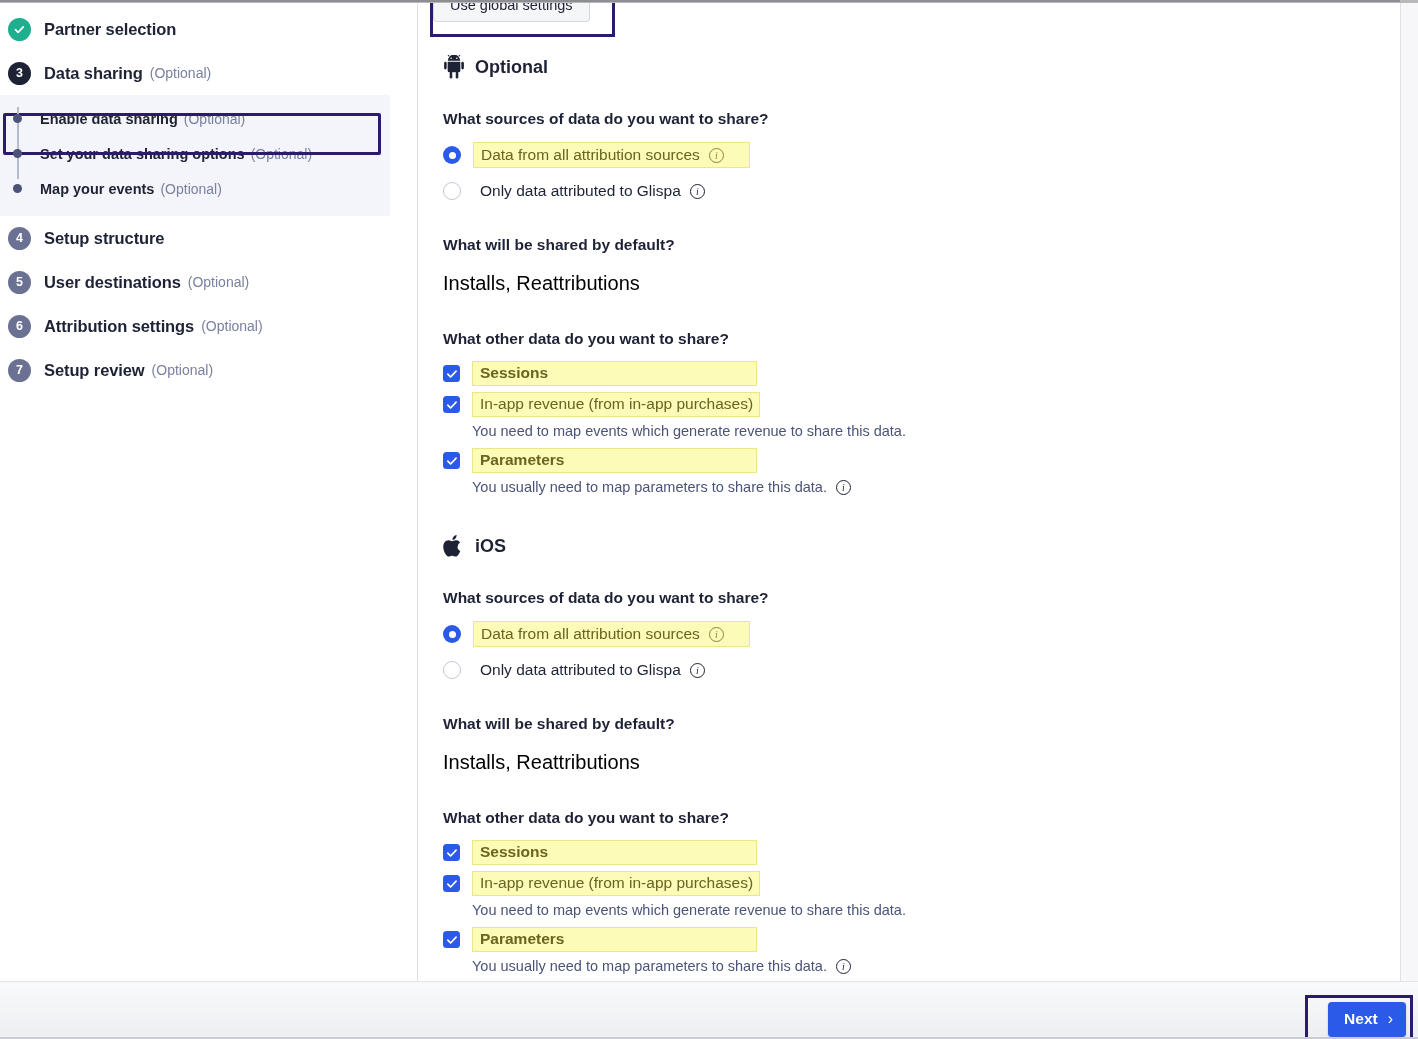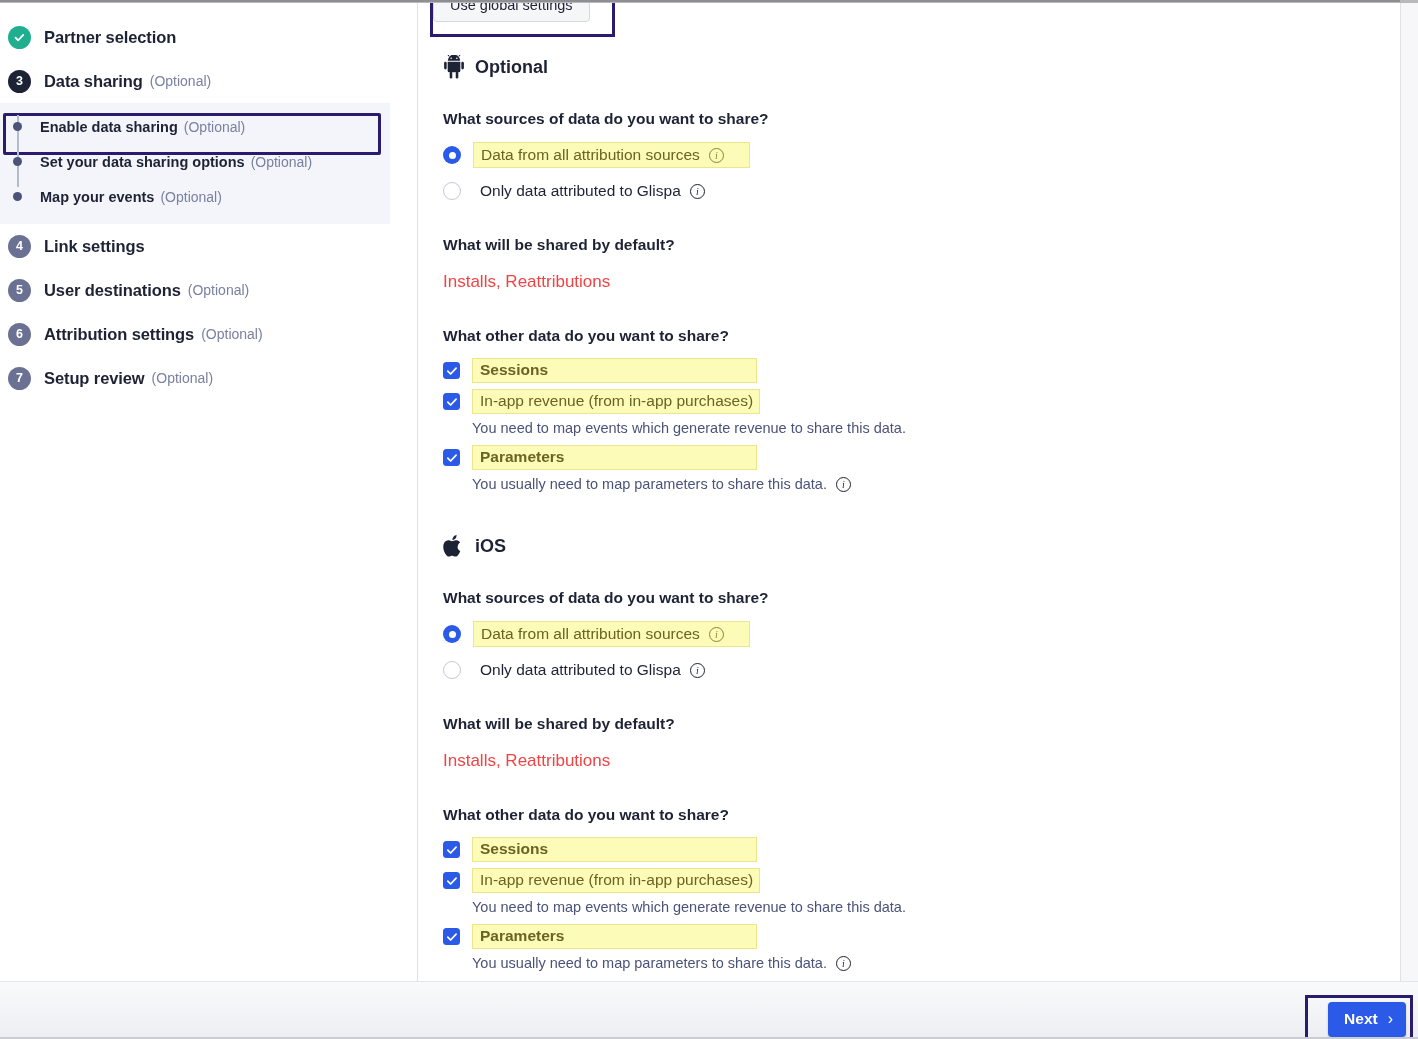--- a/index.html
+++ b/index.html
@@ -24,21 +24,21 @@
     position: absolute; top: 0; left: 0; width: 1400px; height: 2px;
     background: #8e8e92;
   }
 
   
   .sidebar {
     position: absolute; top: 3px; left: 0;
     width: 418px; height: 978px;
     background: #ffffff;
     border-right: 1px solid #dfe1e6;
-    padding-top: 12px;
+    padding-top: 4px;
   }
 
   .step {
     display: flex; align-items: center;
     height: 44px;
     padding-left: 8px;
     position: relative;
   }
   .step-badge {
     width: 23px; height: 23px; border-radius: 50%;
@@ -167,21 +167,21 @@
   .radio-txt { font-size: 15.5px; color: #1e2235; }
   .radio-txt.hl {
     background: #fdfbb8; color: #6a6420;
     padding: 3px 6px 3px 7px;
     border: 1px solid #ece68a;
     min-width: 277px;
     display: inline-block;
   }
   .radio-txt.plain { padding: 3px 6px 3px 7px; }
 
-  .body-txt { font-size: 17px; color: #ef4444; }
+  .body-txt { font-size: 20px; color: #000000; }
 
   .cb-row { display: flex; align-items: center; }
   .cb {
     width: 17px; height: 17px; border-radius: 3.5px;
     background: #2b59e8;
     flex: 0 0 17px; margin-right: 12px;
     display: flex; align-items: center; justify-content: center;
   }
   .cb svg { display: block; }
   .cb-txt {
@@ -280,21 +280,21 @@
             <span class="substep-opt">(Optional)</span>
           </div>
           <div class="substep">
             <div class="substep-dot"></div>
             <span class="substep-label">Map your events</span>
             <span class="substep-opt">(Optional)</span>
           </div>
         </div>
         <div class="step">
           <div class="step-badge badge-todo">4</div>
-          <span class="step-label">Link settings</span>
+          <span class="step-label">Setup structure</span>
         </div>
         <div class="step">
           <div class="step-badge badge-todo">5</div>
           <span class="step-label">User destinations</span>
           <span class="step-opt">(Optional)</span>
         </div>
         <div class="step">
           <div class="step-badge badge-todo">6</div>
           <span class="step-label">Attribution settings</span>
           <span class="step-opt">(Optional)</span>

